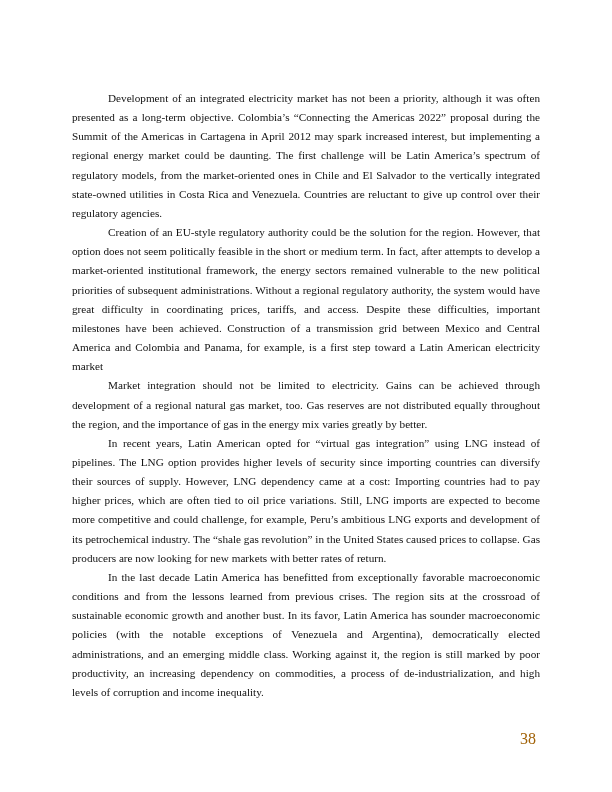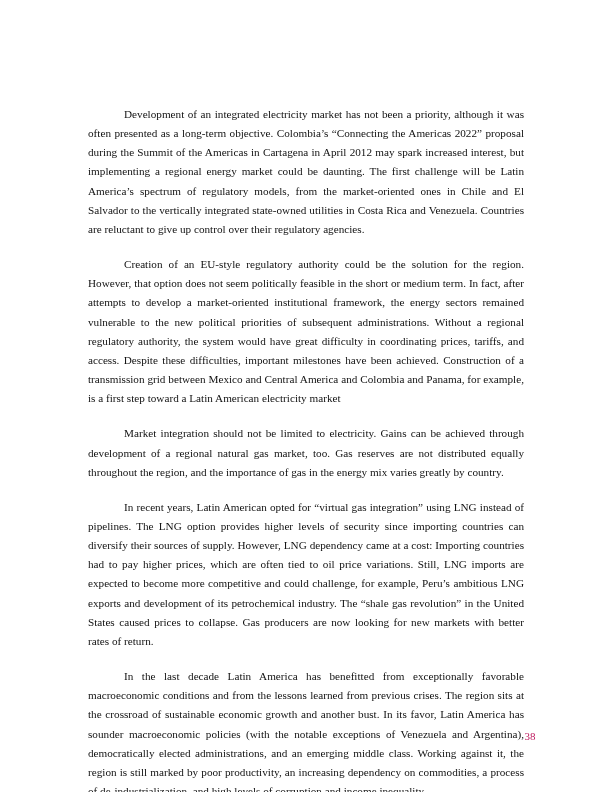--- a/index.html
+++ b/index.html
@@ -3,31 +3,31 @@
   <meta charset="utf-8">
   <style>
     html, body { margin: 0; padding: 0; background: #ffffff; }
     body { width: 612px; height: 792px; position: relative; overflow: hidden; }
     .page {
       position: absolute; left: 72px; top: 89px; width: 468px;
       font-family: "Liberation Serif", serif;
       font-size: 11.2px; line-height: 19.15px; color: #111111;
     }
     .page p {
-      margin: 16px; text-align: justify; text-indent: 36px;
+      margin: 0; text-align: justify; text-indent: 36px;
     }
     .page-number {
-      position: absolute; left: 520px; top: 730px; width: 20px; text-align: center;
-      font-family: "Liberation Serif", serif; font-size: 11px; color: #be185d;
+      position: absolute; left: 520px; top: 730px; width: 20px; text-align: left;
+      font-family: "Liberation Serif", serif; font-size: 16px; color: #a16207;
     }
   </style>
 </head>
 <body>
 
 <div class="page">
   <p>Development of an integrated electricity market has not been a priority, although it was often presented as a long-term objective.  Colombia’s “Connecting the Americas 2022” proposal during the Summit of the Americas in Cartagena in April 2012 may spark increased interest, but implementing a regional energy market could be daunting. The first challenge will be Latin America’s spectrum of regulatory models, from the market-oriented ones in Chile and El Salvador to the vertically integrated state-owned utilities in Costa Rica and Venezuela.  Countries are reluctant to give up control over their regulatory agencies.</p>
   <p>Creation of an EU-style regulatory authority could be the solution for the region. However, that option does not seem politically feasible in the short or medium term. In fact, after attempts to develop a market-oriented institutional framework, the energy sectors remained vulnerable to the new political priorities of subsequent administrations.  Without a regional regulatory authority, the system would have great difficulty in coordinating prices, tariffs, and access. Despite these difficulties, important milestones have been achieved. Construction of a transmission grid between Mexico and Central America and Colombia and Panama, for example, is a first step toward a Latin American electricity market</p>
-  <p>Market integration should not be limited to electricity. Gains can be achieved through development of a regional natural gas market, too. Gas reserves are not distributed equally throughout the region, and the importance of gas in the energy mix varies greatly by country.</p>
+  <p>Market integration should not be limited to electricity. Gains can be achieved through development of a regional natural gas market, too. Gas reserves are not distributed equally throughout the region, and the importance of gas in the energy mix varies greatly by better.</p>
   <p>In recent years, Latin American opted for “virtual gas integration” using LNG instead of pipelines. The LNG option provides higher levels of security since importing countries can diversify their sources of supply. However, LNG dependency came at a cost: Importing countries had to pay higher prices, which are often tied to oil price variations.  Still, LNG imports are expected to become more competitive and could challenge, for example, Peru’s ambitious LNG exports and development of its petrochemical industry.  The “shale gas revolution” in the United States caused prices to collapse. Gas producers are now looking for new markets with better rates of return.</p>
   <p>In the last decade Latin America has benefitted from exceptionally favorable macroeconomic conditions and from the lessons learned from previous crises. The region sits at the crossroad of sustainable economic growth and another bust.  In its favor, Latin America has sounder macroeconomic policies (with the notable exceptions of Venezuela and Argentina), democratically elected administrations, and an emerging middle class. Working against it, the region is still marked by poor productivity, an increasing dependency on commodities, a process of de-industrialization, and high levels of corruption and income inequality.</p>
 </div>
 
 <div class="page-number">38</div>
 
 </body></html>

